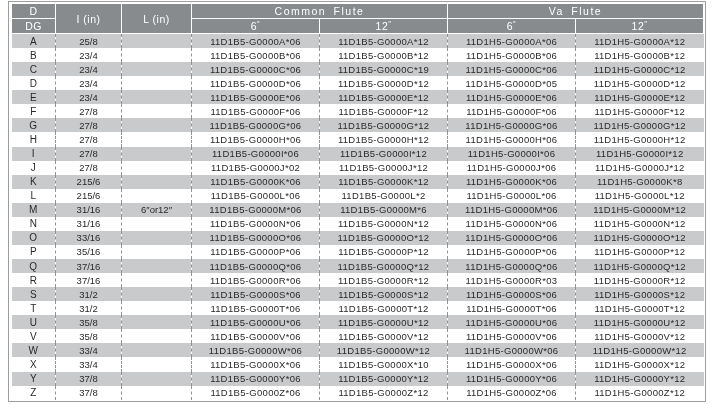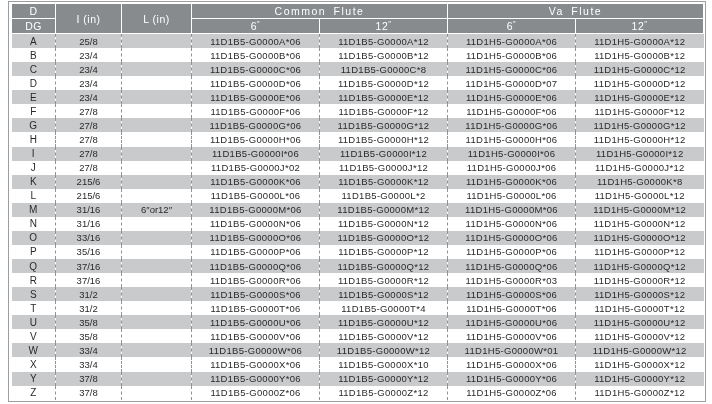--- a/index.html
+++ b/index.html
@@ -83,31 +83,31 @@
     <td class="pn">11D1B5-G0000B*06</td>
     <td class="pn">11D1B5-G0000B*12</td>
     <td class="pn">11D1H5-G0000B*06</td>
     <td class="pn">11D1H5-G0000B*12</td>
   </tr>
         <tr>
     <td>C</td>
     <td>23/4</td>
     <td></td>
     <td class="pn">11D1B5-G0000C*06</td>
-    <td class="pn">11D1B5-G0000C*8</td>
+    <td class="pn">11D1B5-G0000C*19</td>
     <td class="pn">11D1H5-G0000C*06</td>
     <td class="pn">11D1H5-G0000C*12</td>
   </tr>
         <tr>
     <td>D</td>
     <td>23/4</td>
     <td></td>
     <td class="pn">11D1B5-G0000D*06</td>
     <td class="pn">11D1B5-G0000D*12</td>
-    <td class="pn">11D1H5-G0000D*07</td>
+    <td class="pn">11D1H5-G0000D*05</td>
     <td class="pn">11D1H5-G0000D*12</td>
   </tr>
         <tr>
     <td>E</td>
     <td>23/4</td>
     <td></td>
     <td class="pn">11D1B5-G0000E*06</td>
     <td class="pn">11D1B5-G0000E*12</td>
     <td class="pn">11D1H5-G0000E*06</td>
     <td class="pn">11D1H5-G0000E*12</td>
@@ -173,21 +173,21 @@
     <td class="pn">11D1B5-G0000L*06</td>
     <td class="pn">11D1B5-G0000L*2</td>
     <td class="pn">11D1H5-G0000L*06</td>
     <td class="pn">11D1H5-G0000L*12</td>
   </tr>
         <tr>
     <td>M</td>
     <td>31/16</td>
     <td>6″or12″</td>
     <td class="pn">11D1B5-G0000M*06</td>
-    <td class="pn">11D1B5-G0000M*12</td>
+    <td class="pn">11D1B5-G0000M*6</td>
     <td class="pn">11D1H5-G0000M*06</td>
     <td class="pn">11D1H5-G0000M*12</td>
   </tr>
         <tr>
     <td>N</td>
     <td>31/16</td>
     <td></td>
     <td class="pn">11D1B5-G0000N*06</td>
     <td class="pn">11D1B5-G0000N*12</td>
     <td class="pn">11D1H5-G0000N*06</td>
@@ -236,21 +236,21 @@
     <td class="pn">11D1B5-G0000S*06</td>
     <td class="pn">11D1B5-G0000S*12</td>
     <td class="pn">11D1H5-G0000S*06</td>
     <td class="pn">11D1H5-G0000S*12</td>
   </tr>
         <tr>
     <td>T</td>
     <td>31/2</td>
     <td></td>
     <td class="pn">11D1B5-G0000T*06</td>
-    <td class="pn">11D1B5-G0000T*4</td>
+    <td class="pn">11D1B5-G0000T*12</td>
     <td class="pn">11D1H5-G0000T*06</td>
     <td class="pn">11D1H5-G0000T*12</td>
   </tr>
         <tr>
     <td>U</td>
     <td>35/8</td>
     <td></td>
     <td class="pn">11D1B5-G0000U*06</td>
     <td class="pn">11D1B5-G0000U*12</td>
     <td class="pn">11D1H5-G0000U*06</td>
@@ -264,21 +264,21 @@
     <td class="pn">11D1B5-G0000V*12</td>
     <td class="pn">11D1H5-G0000V*06</td>
     <td class="pn">11D1H5-G0000V*12</td>
   </tr>
         <tr>
     <td>W</td>
     <td>33/4</td>
     <td></td>
     <td class="pn">11D1B5-G0000W*06</td>
     <td class="pn">11D1B5-G0000W*12</td>
-    <td class="pn">11D1H5-G0000W*01</td>
+    <td class="pn">11D1H5-G0000W*06</td>
     <td class="pn">11D1H5-G0000W*12</td>
   </tr>
         <tr>
     <td>X</td>
     <td>33/4</td>
     <td></td>
     <td class="pn">11D1B5-G0000X*06</td>
     <td class="pn">11D1B5-G0000X*10</td>
     <td class="pn">11D1H5-G0000X*06</td>
     <td class="pn">11D1H5-G0000X*12</td>

